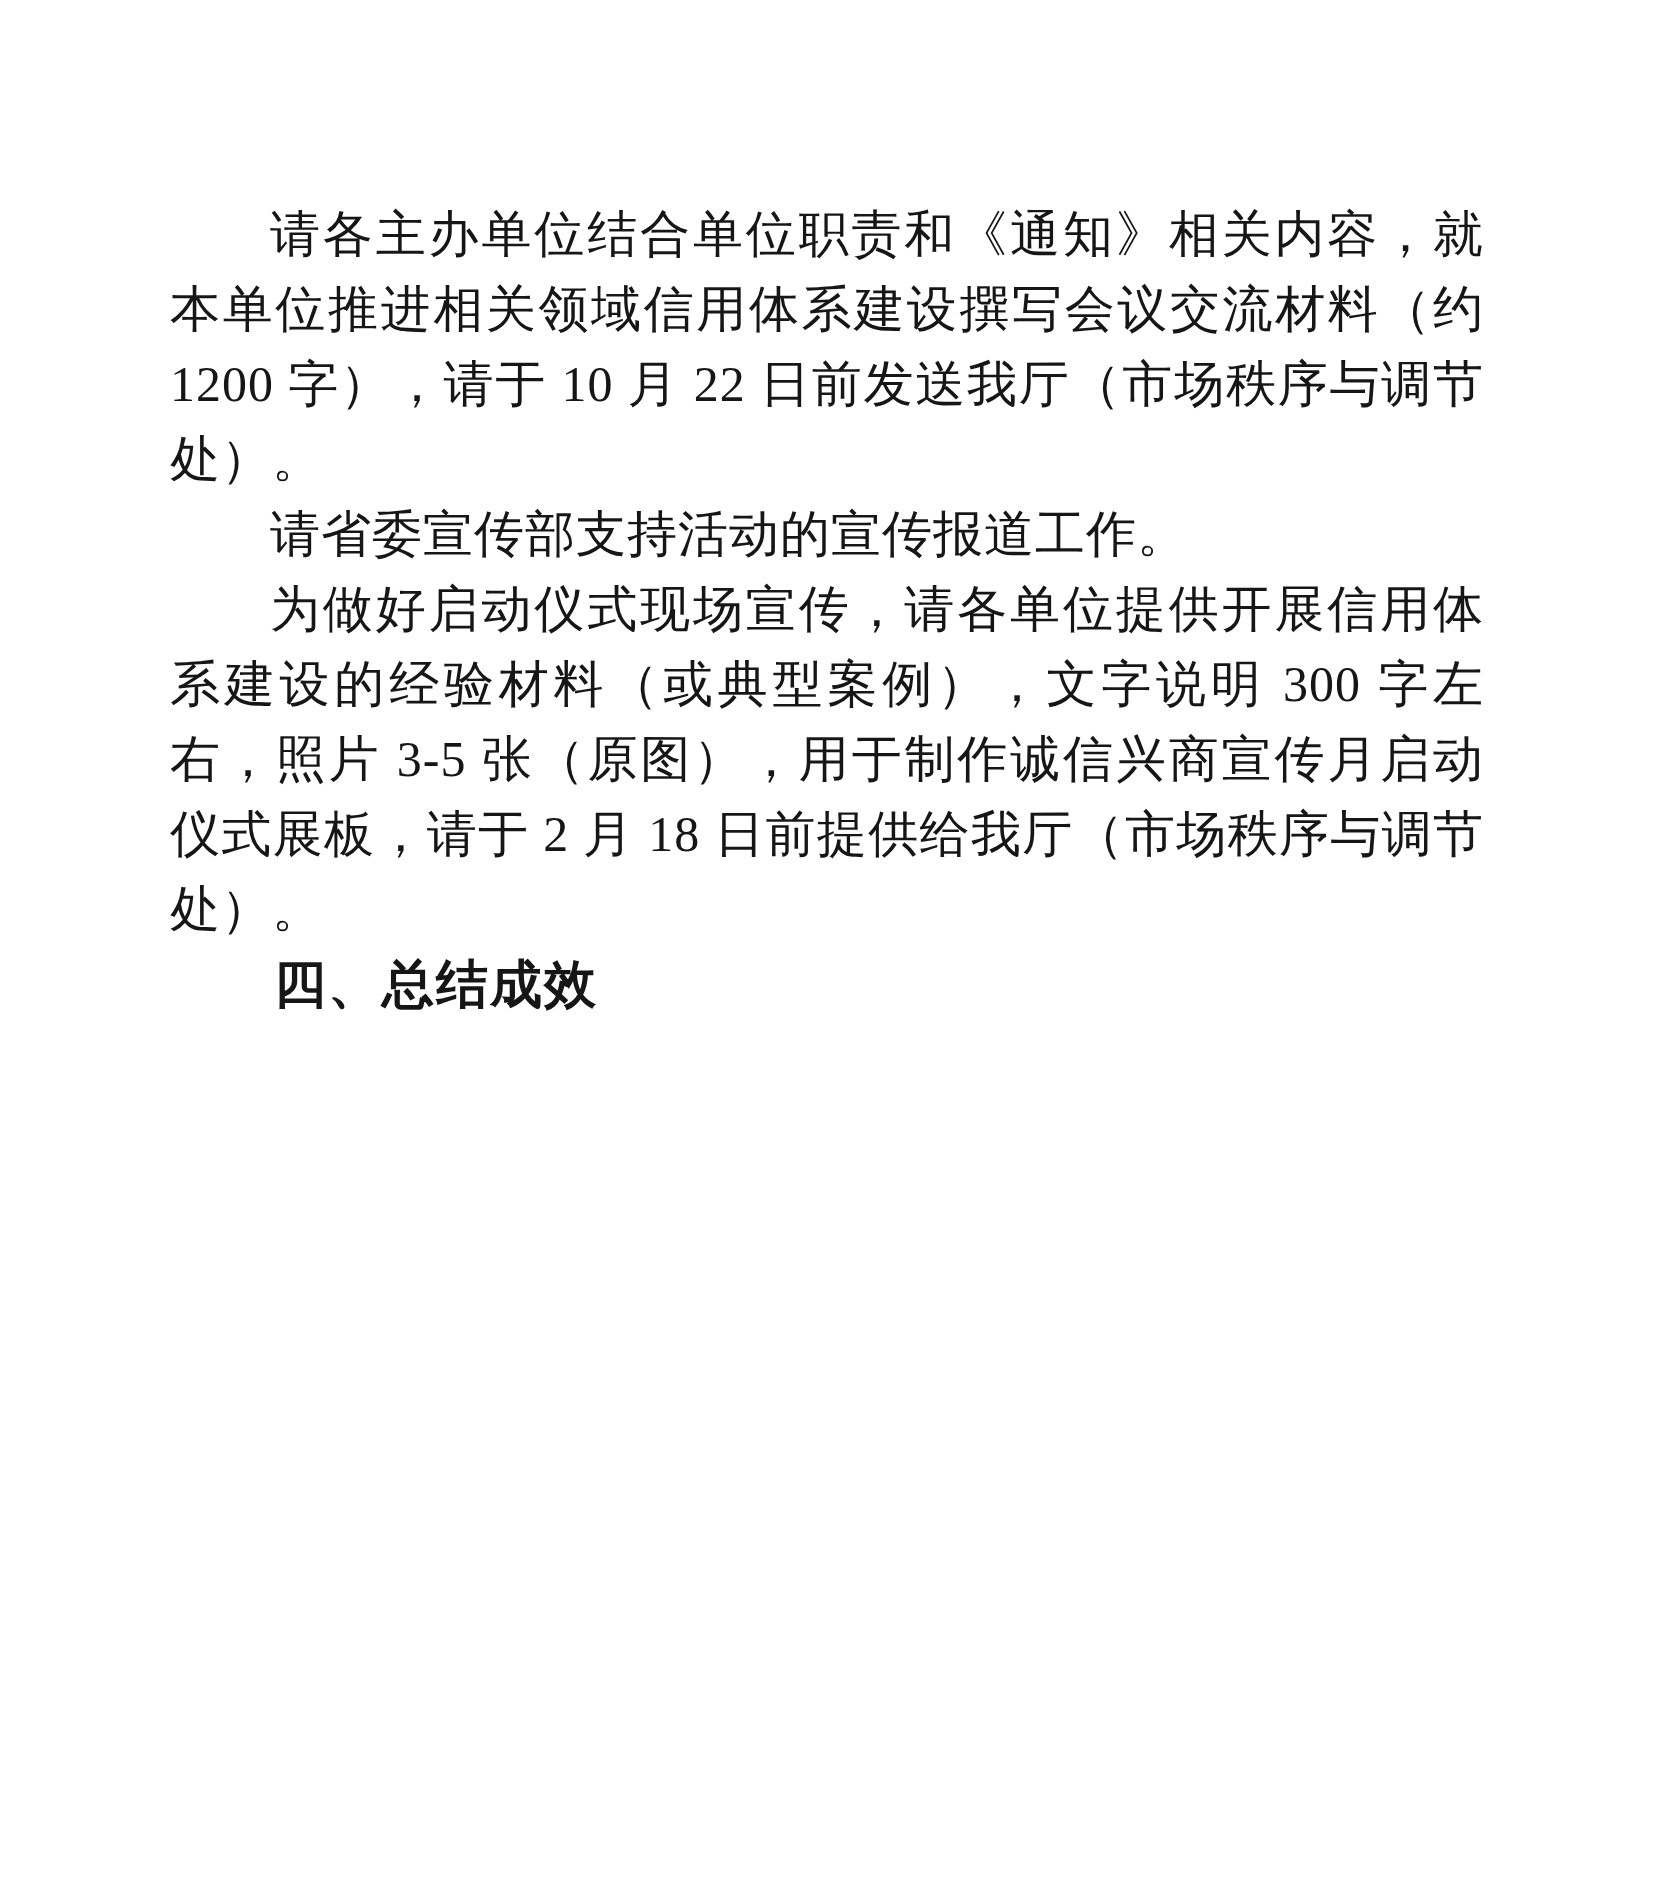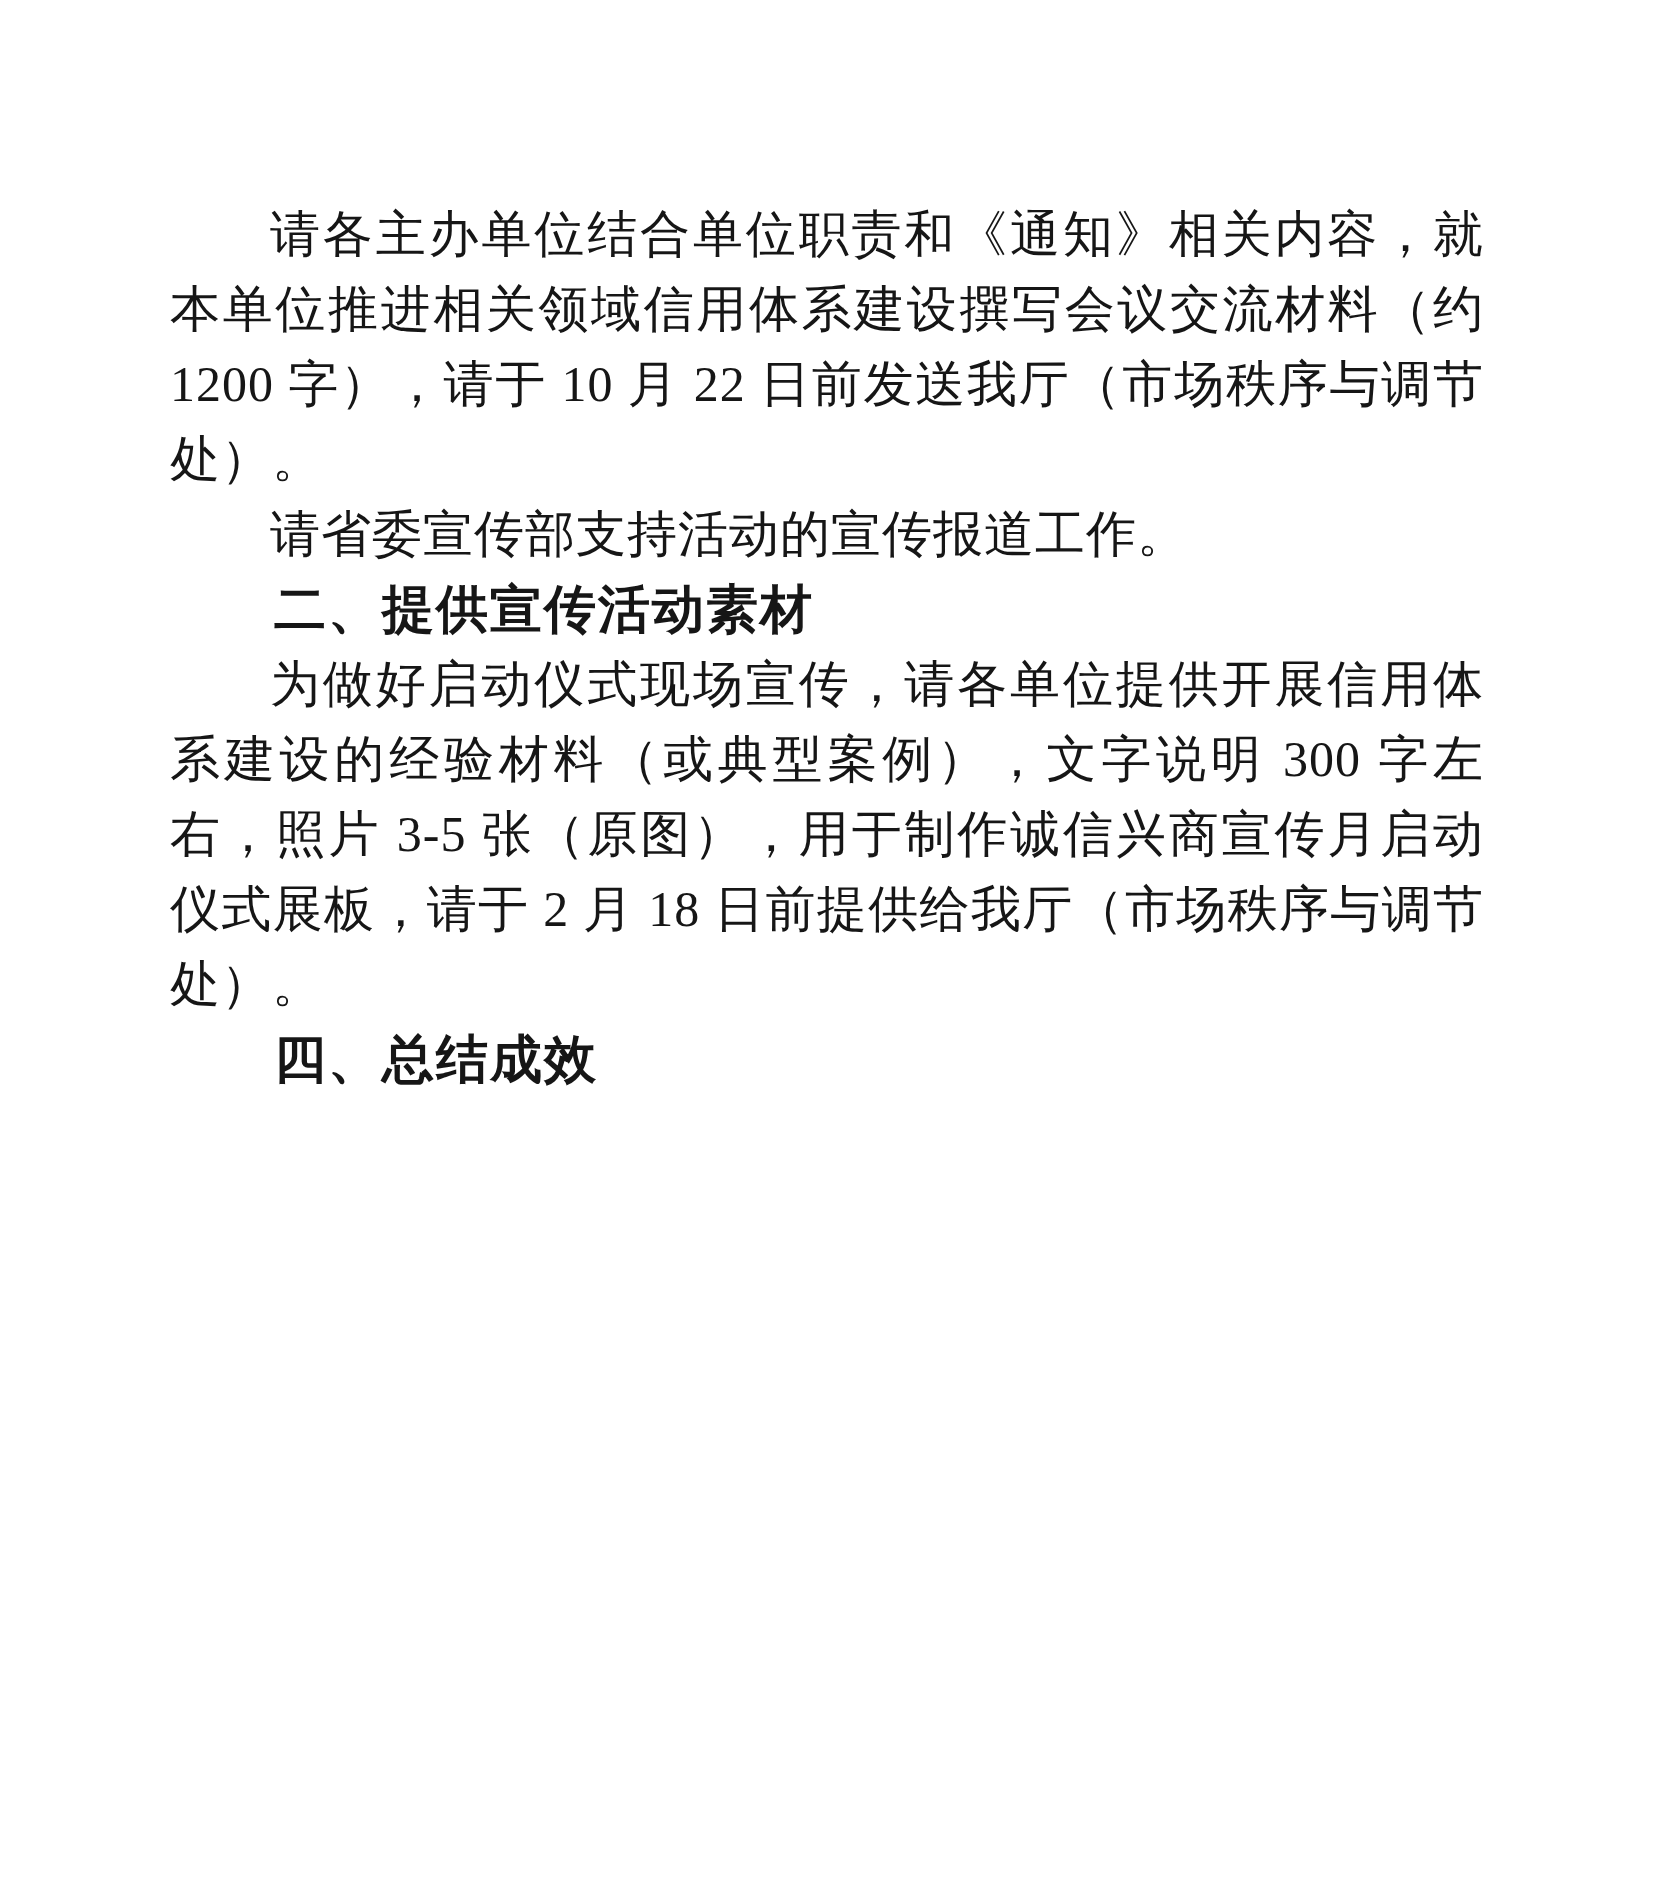--- a/index.html
+++ b/index.html
@@ -58,21 +58,20 @@
   }
 </style>
 </head>
 <body>
 
 <div class="page">
 
   <div class="content">
     <p class="para">请各主办单位结合单位职责和《通知》相关内容，就本单位推进相关领域信用体系建设撰写会议交流材料（约 1200 字），请于 10 月 22 日前发送我厅（市场秩序与调节处）。</p>
     <p class="para">请省委宣传部支持活动的宣传报道工作。</p>
-    <p class="heading">二、提供宣传活动素材</p>
     <p class="para">为做好启动仪式现场宣传，请各单位提供开展信用体系建设的经验材料（或典型案例），文字说明 300 字左右，照片 3-5 张（原图），用于制作诚信兴商宣传月启动仪式展板，请于 2 月 18 日前提供给我厅（市场秩序与调节处）。</p>
     <p class="heading">四、总结成效</p>
   </div>
 
   <div class="attachments">
     <div class="att-row">
       <span class="att-label">附件：</span>
     </div>
     <div class="att-row second">
       <span class="att-label"></span>

